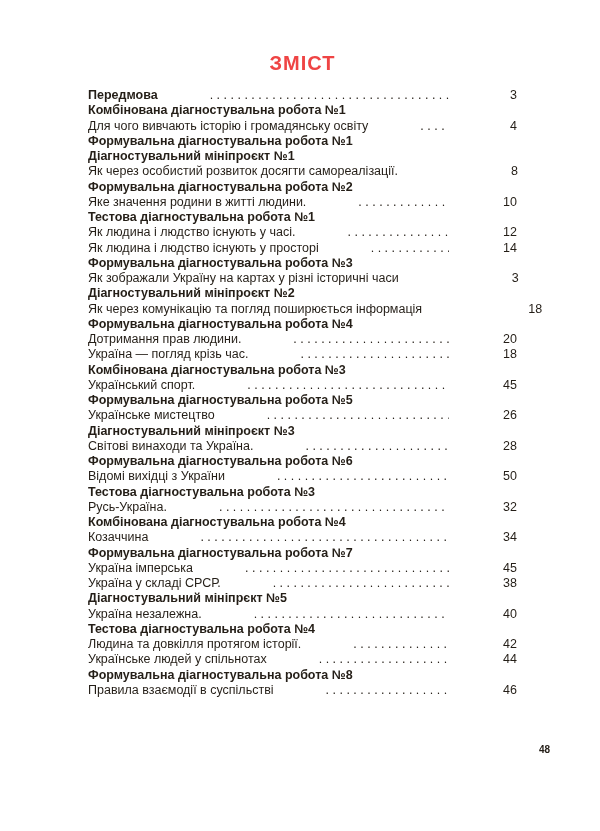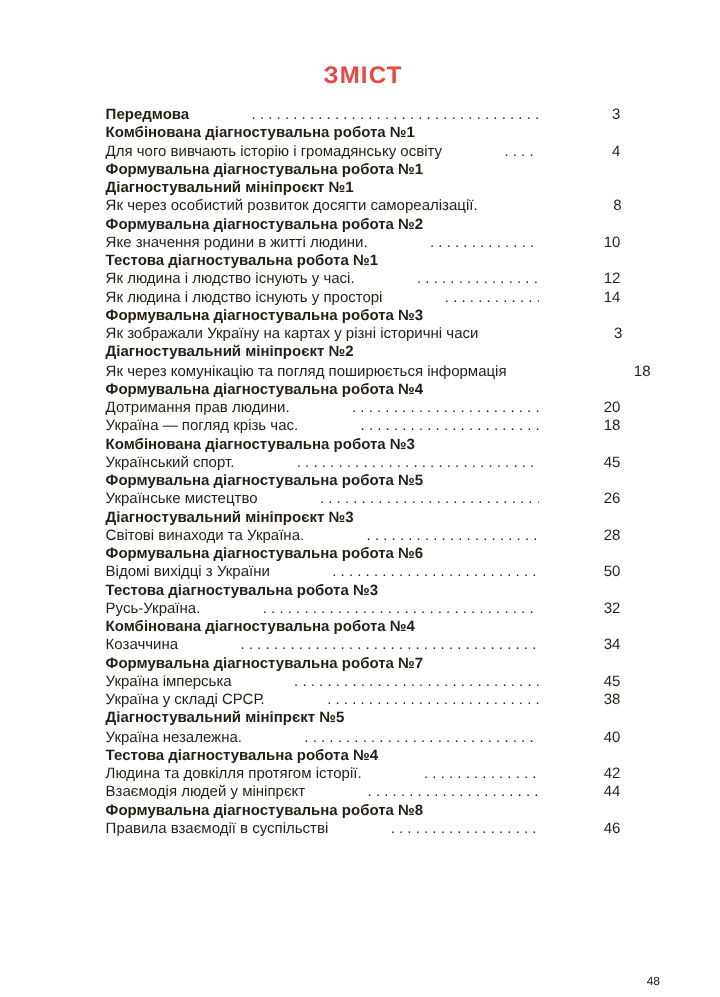--- a/index.html
+++ b/index.html
@@ -47,23 +47,23 @@
     content: ". . . . . . . . . . . . . . . . . . . . . . . . . . . . . . . . . . . . . . . . . . . . . . . . . . . . . . . . . . . .";
   }
   .pg {
     flex: 0 0 auto;
     width: 18px;
     text-align: right;
     font-weight: normal;
   }
   .folio {
     position: absolute;
-    top: 813px; right: 50px;
+    top: 744px; right: 50px;
     font-size: 10px;
-    font-weight: normal;
+    font-weight: bold;
     color: #241e17;
   }
 </style>
 </head>
 <body>
 
 <div class="page-title">ЗМІСТ</div>
 
 <div class="toc" id="toc-list">
     <div class="toc-row bold">
@@ -211,21 +211,21 @@
     </div>
     <div class="toc-row bold">
       <span class="label">Тестова діагностувальна робота №4</span>
     </div>
     <div class="toc-row">
       <span class="label">Людина та довкілля протягом історії.</span>
       <span class="dots"></span>
       <span class="pg">42</span>
     </div>
     <div class="toc-row">
-      <span class="label">Взаємодія людей у мініпрєкт</span>
+      <span class="label">Українське людей у спільнотах</span>
       <span class="dots"></span>
       <span class="pg">44</span>
     </div>
     <div class="toc-row bold">
       <span class="label">Формувальна діагностувальна робота №8</span>
     </div>
     <div class="toc-row">
       <span class="label">Правила взаємодії в суспільстві</span>
       <span class="dots"></span>
       <span class="pg">46</span>

